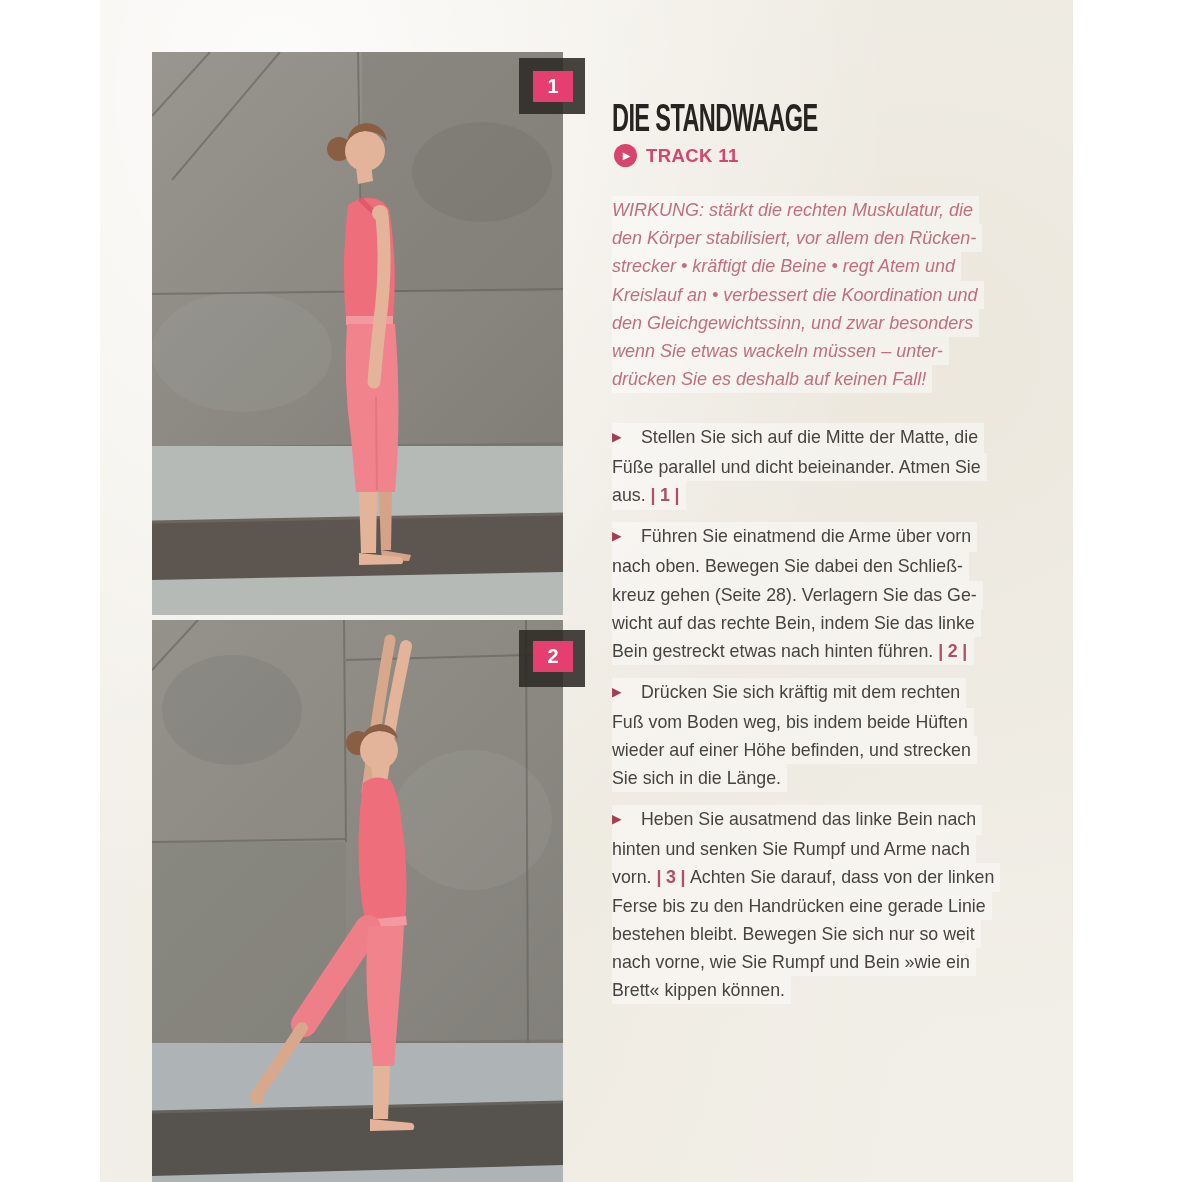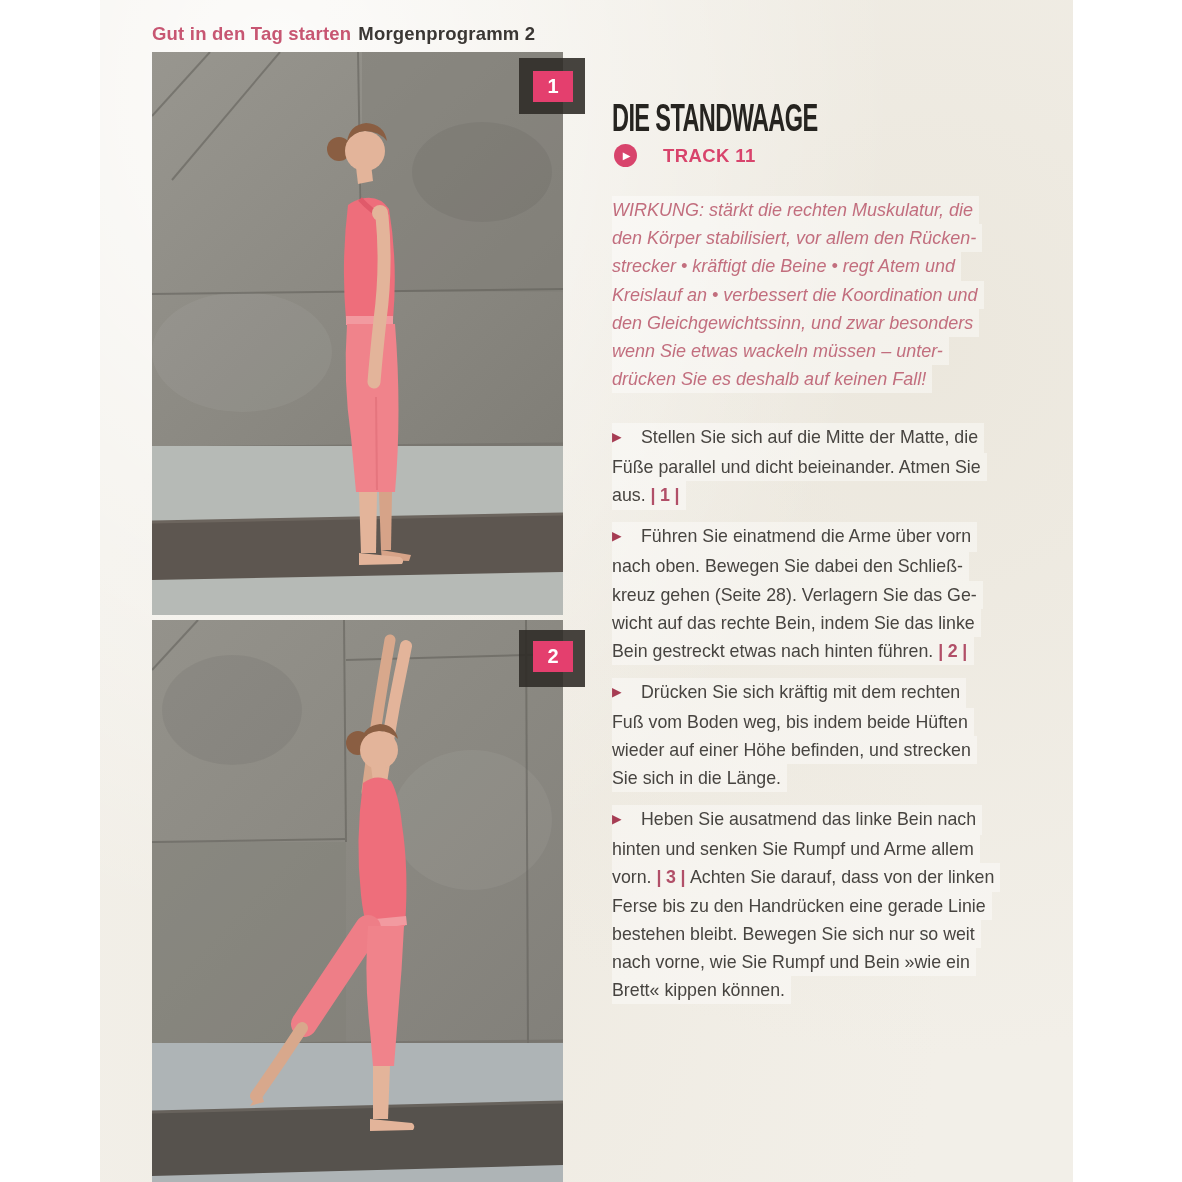--- a/index.html
+++ b/index.html
@@ -29,39 +29,36 @@
   .b1{left:433px;top:71px;}
   .b2{left:433px;top:641px;}
   
   .content{position:absolute;left:512px;top:0;width:420px;height:1150px;}
   .title{position:absolute;left:0;top:97px;margin:0;font-size:38px;font-weight:900;color:#262420;
          letter-spacing:-1px;transform:scale(.62,1.0);transform-origin:left top;white-space:nowrap;}
   .track{position:absolute;left:2px;top:144px;display:flex;align-items:center;}
   .play{width:23px;height:23px;border-radius:50%;background:#d8446c;color:#ffffff;display:flex;
         align-items:center;justify-content:center;font-size:10px;line-height:1;}
   .play span{margin-left:2px;}
-  .track-label{color:#d8446c;font-weight:bold;font-size:18.5px;letter-spacing:.4px;margin-left:26px;}
+  .track-label{color:#d8446c;font-weight:bold;font-size:18.5px;letter-spacing:.4px;margin-left:9px;}
   .effect{position:absolute;left:0;top:196px;}
   .line{white-space:nowrap;width:fit-content;background:rgba(255,255,255,.42);padding-right:6px;}
   .effect-line{font-style:italic;color:#c26e7e;font-size:18px;line-height:28.2px;}
   .steps{position:absolute;left:0;top:423px;}
   .step{margin:0 0 12.5px 0;}
   .step-line{color:#474440;font-size:17.8px;line-height:28.2px;}
   .tri{display:inline-block;width:29px;color:#a63c53;font-size:12.5px;transform:translateY(-2px);}
   .marker{color:#b14f68;font-weight:800;letter-spacing:.5px;}
 </style>
 </head>
 <body>
 
 <div class="canvas">
   <div class="page">
 
-    <div class="kicker">
-      <span class="hl">Gut in den Tag starten</span><span class="rest">Morgenprogramm 2</span>
-    </div>
 
     <div class="photo photo1">
       <svg width="411" height="563" viewBox="0 0 411 563">
         <defs>
           <linearGradient id="wg1" x1="0" y1="0" x2="1" y2="1">
             <stop offset="0" stop-color="#98968f"></stop>
               <stop offset=".55" stop-color="#8b8982"></stop>
               <stop offset="1" stop-color="#807e77"></stop>
           </linearGradient>
         </defs>
@@ -193,21 +190,21 @@
             <div class="line step-line">Bein gestreckt etwas nach hinten führen. <span class="marker">| 2 |</span></div>
           </div>
           <div class="step">
             <div class="line step-line"><span class="tri">▶</span>Drücken Sie sich kräftig mit dem rechten</div>
             <div class="line step-line">Fuß vom Boden weg, bis indem beide Hüften</div>
             <div class="line step-line">wieder auf einer Höhe befinden, und strecken</div>
             <div class="line step-line">Sie sich in die Länge.</div>
           </div>
           <div class="step">
             <div class="line step-line"><span class="tri">▶</span>Heben Sie ausatmend das linke Bein nach</div>
-            <div class="line step-line">hinten und senken Sie Rumpf und Arme allem</div>
+            <div class="line step-line">hinten und senken Sie Rumpf und Arme nach</div>
             <div class="line step-line">vorn. <span class="marker">| 3 |</span> Achten Sie darauf, dass von der linken</div>
             <div class="line step-line">Ferse bis zu den Handrücken eine gerade Linie</div>
             <div class="line step-line">bestehen bleibt. Bewegen Sie sich nur so weit</div>
             <div class="line step-line">nach vorne, wie Sie Rumpf und Bein »wie ein</div>
             <div class="line step-line">Brett« kippen können.</div>
           </div>
         </div>
     </div>
 
   </div>

